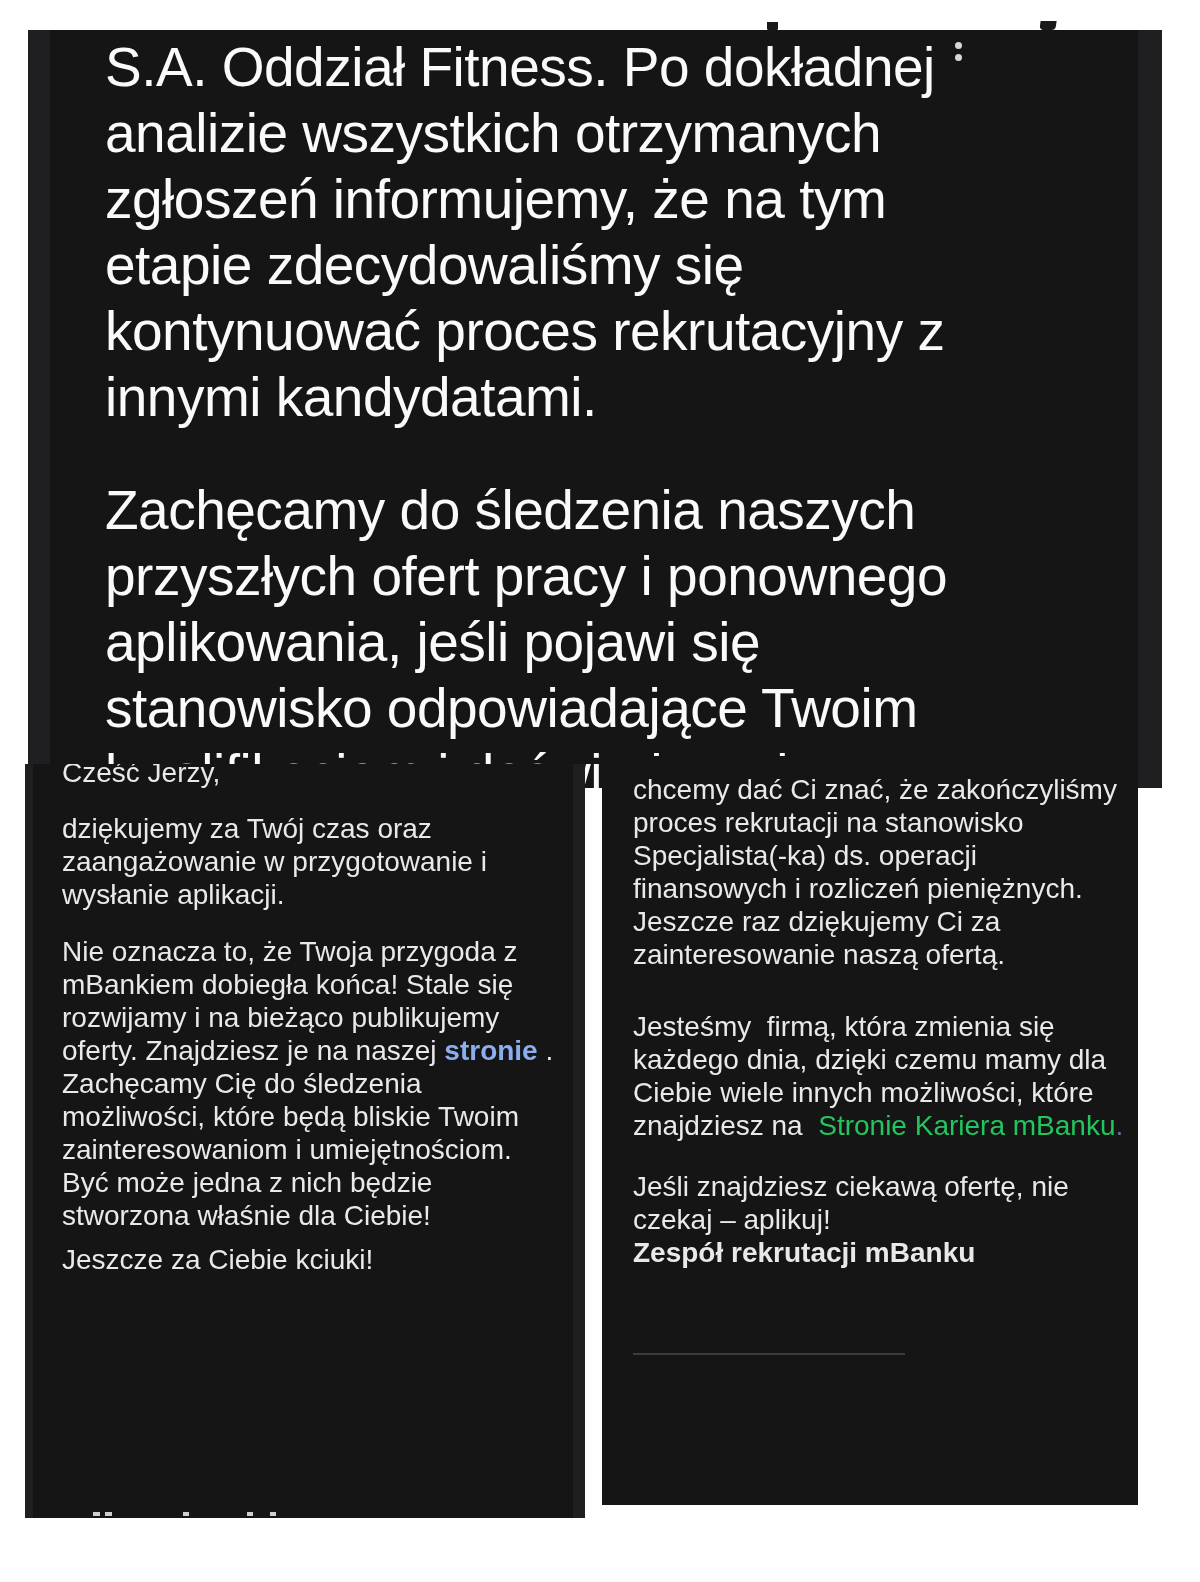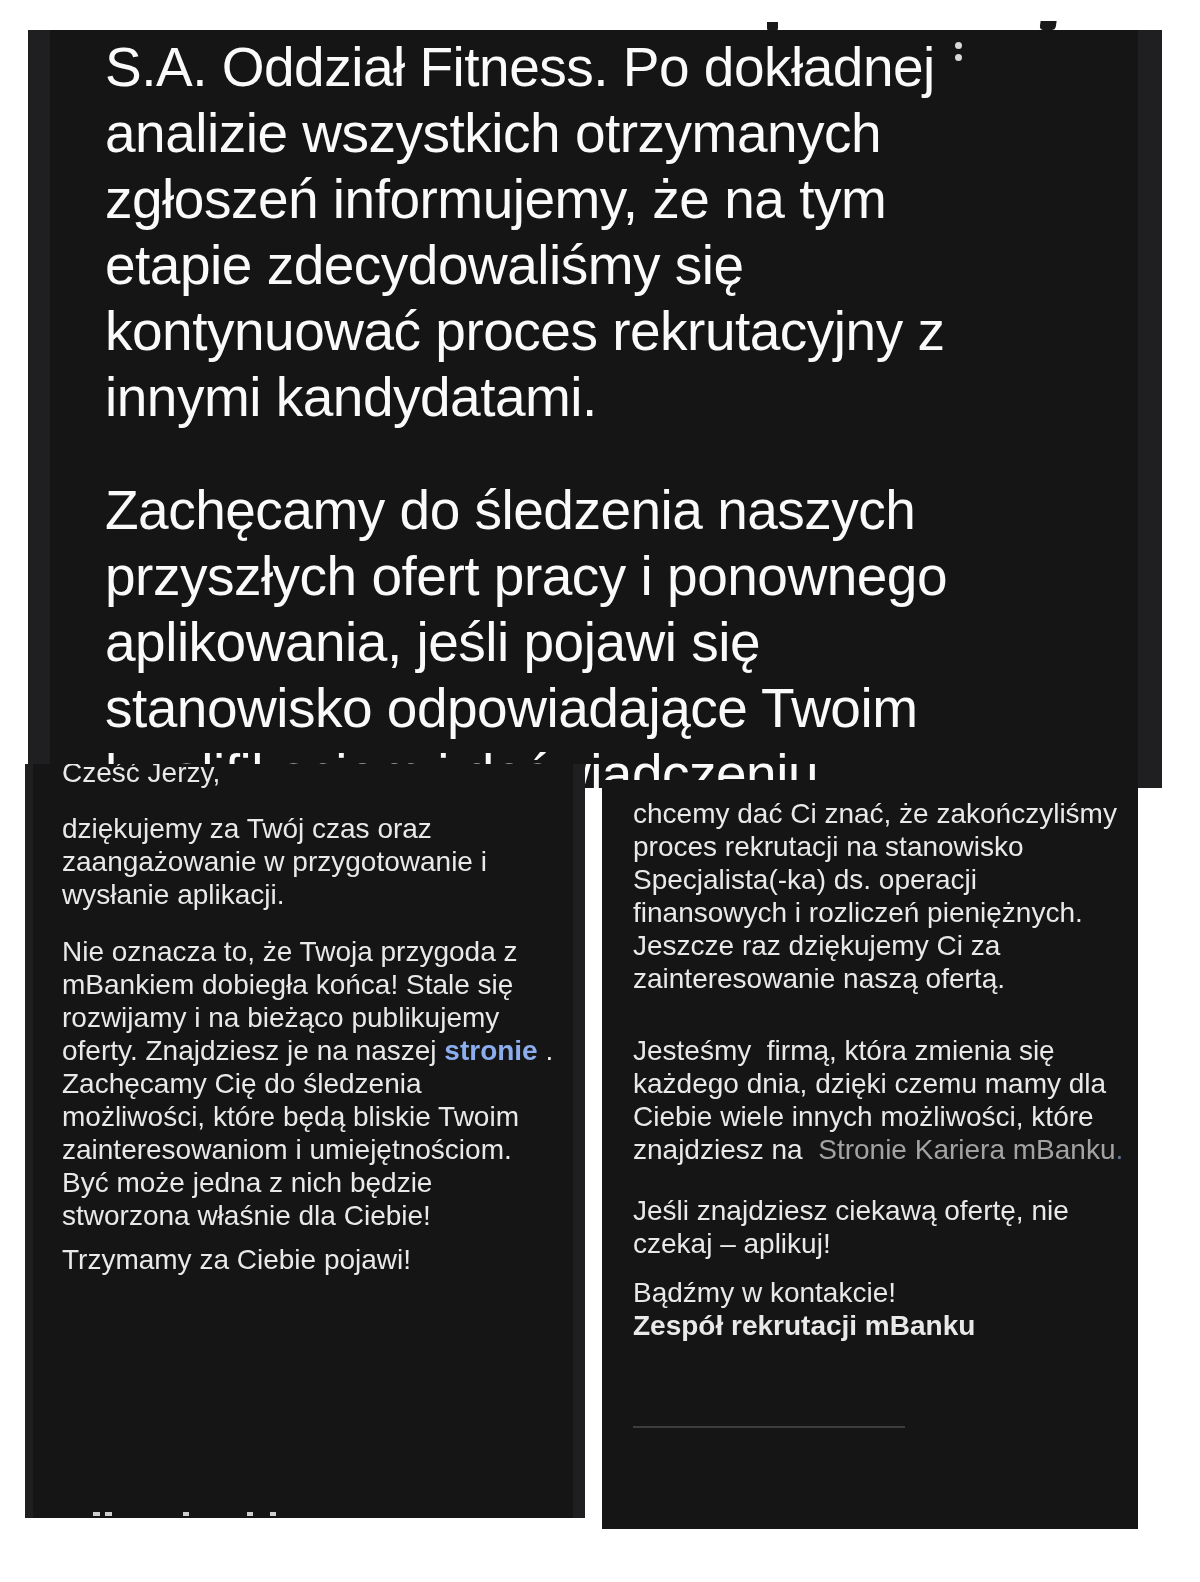--- a/index.html
+++ b/index.html
@@ -8,21 +8,21 @@
     font-family:"Liberation Sans",sans-serif;overflow:hidden;
   }
   .panel{position:absolute;background:#1f1f22;overflow:hidden;}
   .panel-inner{position:absolute;top:0;bottom:0;background:#151516;}
   .textcol{position:absolute;top:0;}
   p{margin:0;white-space:pre-wrap;}
   .big{font-size:55px;line-height:66px;color:#fafafa;letter-spacing:-0.5px;}
   .small{font-size:28px;line-height:33px;color:#e9e9e9;}
   .muted{color:#9b9b9b;}
   .link-bold{color:#8cadee;font-weight:bold;}
-  .link-light{color:#a3a3a3;}
+  .link-light{color:#22c55e;}
   .link-period{color:#5d7296;}
   .divider{height:2px;background:#3d3d40;width:272px;}
   .speck{position:absolute;background:#191919;}
   .speck-light{position:absolute;background:#d8d8d8;border-radius:50%;}
   .frag{position:absolute;background:#cfcfcf;}
 </style>
 </head>
 <body>
 
 <div class="speck" style="left:767px;top:22px;width:11px;height:9px;border-radius:0 0 3px 3px;"></div>
@@ -59,43 +59,42 @@
 wysłanie aplikacji.</p>
     <p class="small" style="margin-top:24px;"><span>Nie oznacza to, że Twoja przygoda z
 mBankiem dobiegła końca! Stale się
 rozwijamy i na bieżąco publikujemy
 oferty. Znajdziesz je na naszej </span><span class="link-bold">stronie</span><span> .
 Zachęcamy Cię do śledzenia
 możliwości, które będą bliskie Twoim
 zainteresowaniom i umiejętnościom.
 Być może jedna z nich będzie
 stworzona właśnie dla Ciebie!</span></p>
-    <p class="small" style="margin-top:11px;">Trzymamy za Ciebie pojawi!</p>
+    <p class="small" style="margin-top:11px;">Jeszcze za Ciebie kciuki!</p>
   </div>
 
   <div class="frag" style="left:68px;top:748px;width:7px;height:4px;"></div>
   <div class="frag" style="left:80px;top:748px;width:7px;height:4px;"></div>
   <div class="frag" style="left:158px;top:748px;width:6px;height:4px;"></div>
   <div class="frag" style="left:222px;top:748px;width:6px;height:4px;"></div>
   <div class="frag" style="left:245px;top:748px;width:6px;height:4px;"></div>
 </div>
 
-<div class="panel" style="left:602px;top:780px;width:536px;height:749px;">
+<div class="panel" style="left:602px;top:756px;width:536px;height:749px;">
   <div class="panel-inner" style="left:0;width:546px;"></div>
 
   <div class="textcol" style="left:31px;width:516px;">
     <p class="small" style="margin-top:17px;">chcemy dać Ci znać, że zakończyliśmy
 proces rekrutacji na stanowisko
 Specjalista(-ka) ds. operacji
 finansowych i rozliczeń pieniężnych.
 Jeszcze raz dziękujemy Ci za
 zainteresowanie naszą ofertą.</p>
     <p class="small" style="margin-top:39px;"><span>Jesteśmy  firmą, która zmienia się
 każdego dnia, dzięki czemu mamy dla
 Ciebie wiele innych możliwości, które
 znajdziesz na  </span><span class="link-light">Stronie Kariera mBanku</span><span class="link-period">.</span></p>
     <p class="small" style="margin-top:28px;">Jeśli znajdziesz ciekawą ofertę, nie
 czekaj – aplikuj!</p>
-    <p class="small" style="margin-top:16px;">Bądźmy w kontakcie!</p>
     <p class="small" style="font-weight:bold;">Zespół rekrutacji mBanku</p>
     <div class="divider" style="margin-top:84px;"></div>
   </div>
 </div>
 
 </body></html>

